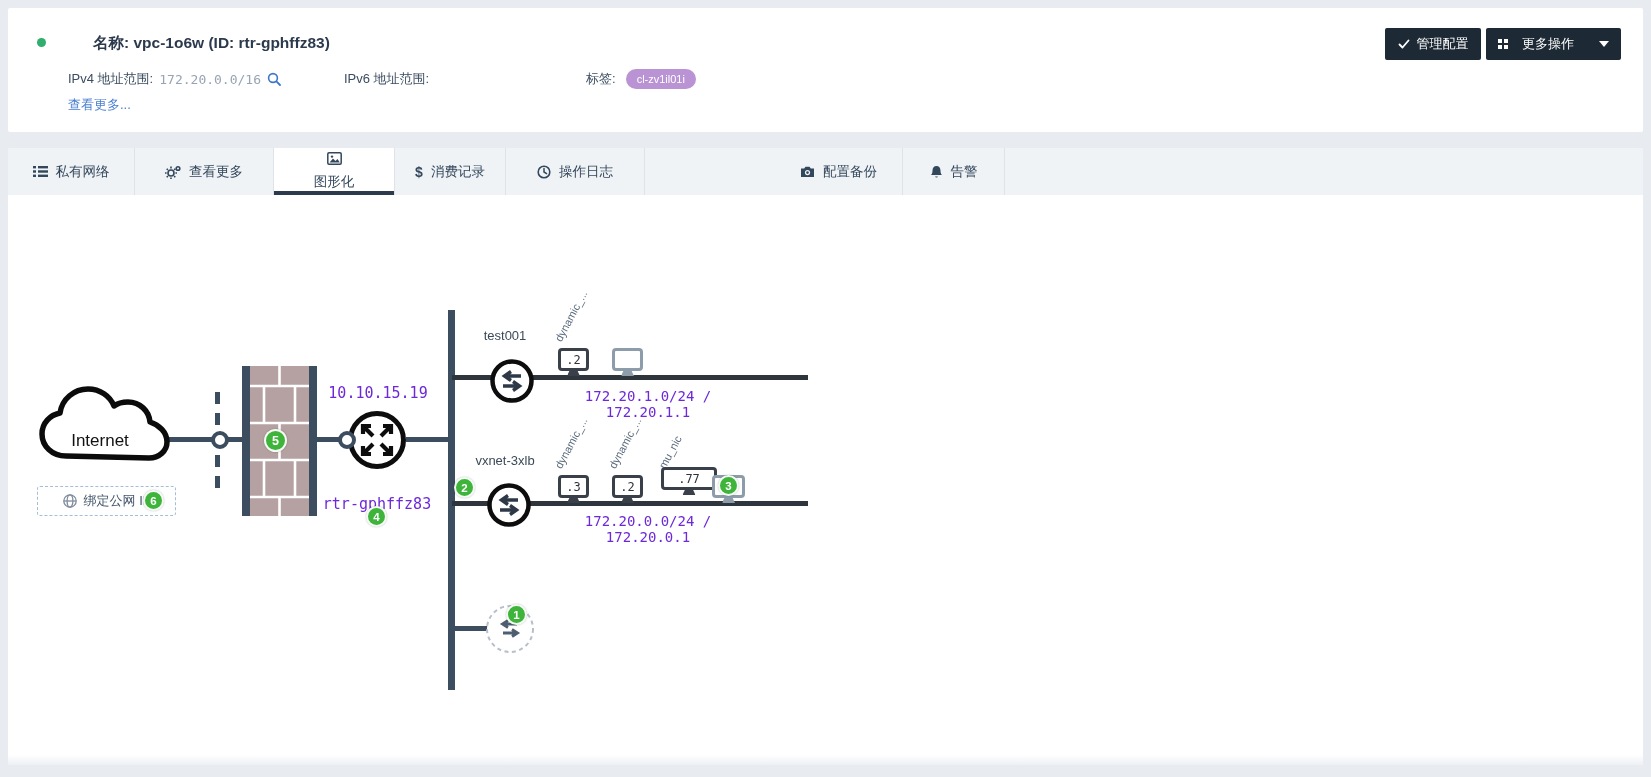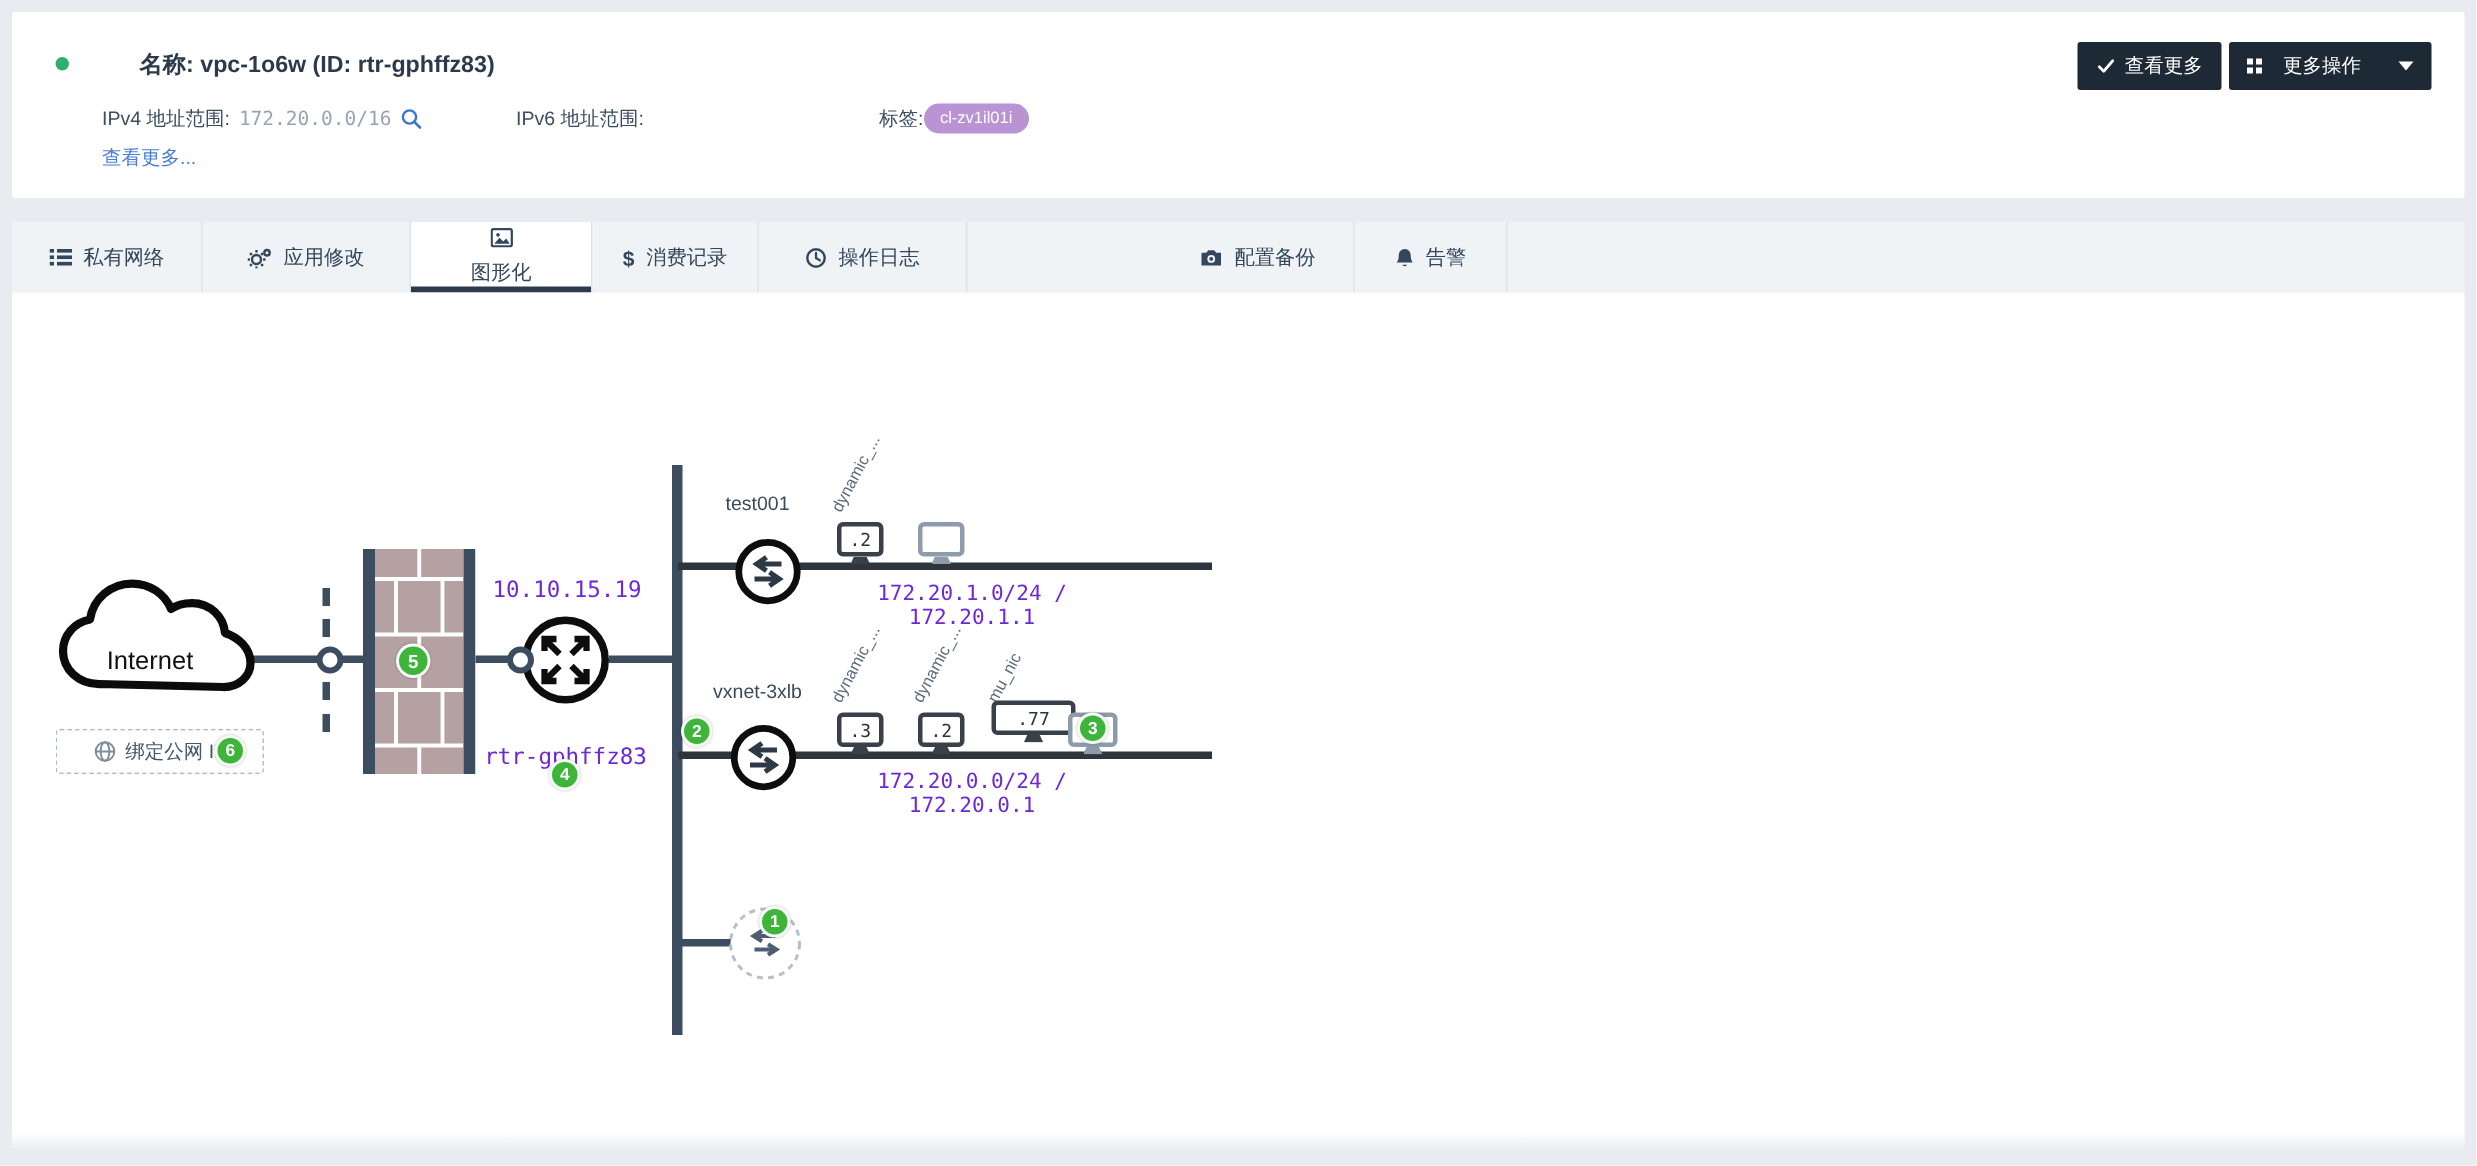--- a/index.html
+++ b/index.html
@@ -7,21 +7,21 @@
   body { background:#e8ecf1; font-family:"Liberation Sans", sans-serif; position:relative; }
 
   
   .card { position:absolute; left:8px; top:8px; width:1635px; height:124px; background:#fff; border-radius:2px; }
   .status-dot { position:absolute; left:29px; top:30px; width:9px; height:9px; border-radius:50%; background:#2fae6e; }
   .title { position:absolute; left:60px; top:25px; font-size:15.5px; font-weight:bold; color:#2c3a4d;margin-left:25px; }
   .fieldrow { position:absolute; top:61px; height:20px; display:flex; align-items:center; font-size:13px; color:#3c4d61; }
   .f-ipv4 { left:60px; } .f-ipv6 { left:336px; } .f-tag { left:578px; }
   .fieldval { font-family:"DejaVu Sans Mono", monospace; color:#98a4b3; margin-left:6px; font-size:13px; }
   .mag { margin-left:6px; }
-  .tagpill { background:#b993d3; color:#fff; font-size:11px; height:20px; line-height:20px;
+  .tagpill { margin-left:10px; background:#b993d3; color:#fff; font-size:11px; height:20px; line-height:20px;
              padding:0 11px; border-radius:10px; }
   .morelink { position:absolute; left:60px; top:88px; font-size:13px; color:#4a7fd0; cursor:pointer; }
   .btn-dark { position:absolute; top:20px; height:32px; background:#1d2935; color:#fff; font-size:13px;
               border:none; border-radius:2px; display:flex; align-items:center; justify-content:center; gap:7px; cursor:pointer; }
   .btn-apply { left:1377px; width:96px; }
   .btn-more { left:1478px; width:135px; justify-content:flex-start; padding:0 12px; }
   .caret { width:0; height:0; border-left:5px solid transparent; border-right:5px solid transparent;
            border-top:6px solid #fff; margin-left:auto; }
   .gridicon { display:inline-grid; grid-template-columns:4px 4px; gap:2px; }
   .gridicon span { width:4px; height:4px; background:#fff; }
@@ -96,21 +96,21 @@
     <span>标签:</span>
     <span class="tagpill">cl-zv1il01i</span>
   </div>
 
   <div class="morelink">查看更多...</div>
 
   <button class="btn-dark btn-apply">
     <svg width="12" height="12" viewBox="0 0 12 12">
       <path d="M1.5 6.5 L4.5 9.5 L10.5 2.5" fill="none" stroke="#fff" stroke-width="1.8" stroke-linecap="round" stroke-linejoin="round"></path>
     </svg>
-    <span>查看更多</span>
+    <span>管理配置</span>
   </button>
   <button class="btn-dark btn-more">
     <span class="gridicon">
         <span></span>
         <span></span>
         <span></span>
         <span></span>
       </span>
     <span style="margin-left:7px">更多操作</span>
     <span class="caret"></span>
@@ -130,21 +130,21 @@
     <span>私有网络</span>
   </div>
   <div class="tab" style="left:127px;width:139px">
     <svg width="16" height="14" viewBox="0 0 16 14">
       <g stroke="#33475c" stroke-width="1.6" fill="none">
         <circle cx="6" cy="8" r="3"></circle>
         <path d="M6 3.4 V1.6 M6 12.6 V14 M1.6 8 H0 M10.4 8 H12 M2.9 4.9 L1.7 3.7 M9.1 4.9 L10.3 3.7 M2.9 11.1 L1.7 12.3 M9.1 11.1 L10.3 12.3"></path>
         <circle cx="13" cy="3.5" r="1.8"></circle>
       </g>
     </svg>
-    <span>应用修改</span>
+    <span>查看更多</span>
   </div>
   <div class="tab active" style="left:266px;width:121px">
     <svg width="15" height="13" viewBox="0 0 15 13">
       <rect x="0.8" y="0.8" width="13.4" height="11.4" rx="1.2" fill="none" stroke="#33475c" stroke-width="1.5"></rect>
       <circle cx="5" cy="4.6" r="1.2" fill="#33475c"></circle>
       <path d="M2.5 10.5 L6 6.5 L8.5 9 L10.5 7 L12.8 10.5 Z" fill="#33475c"></path>
     </svg>
     <span>图形化</span>
   </div>
   <div class="tab" style="left:387px;width:111px">

